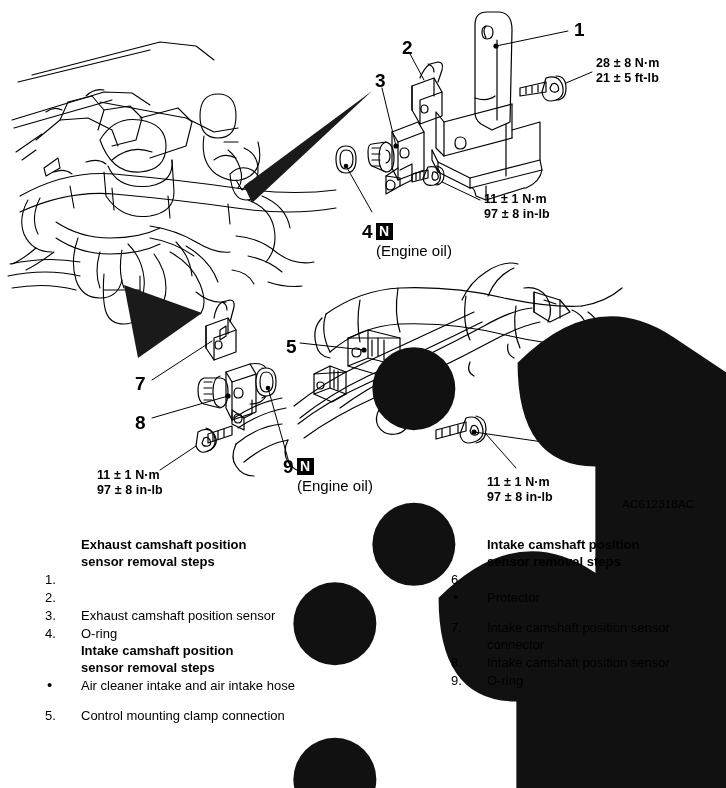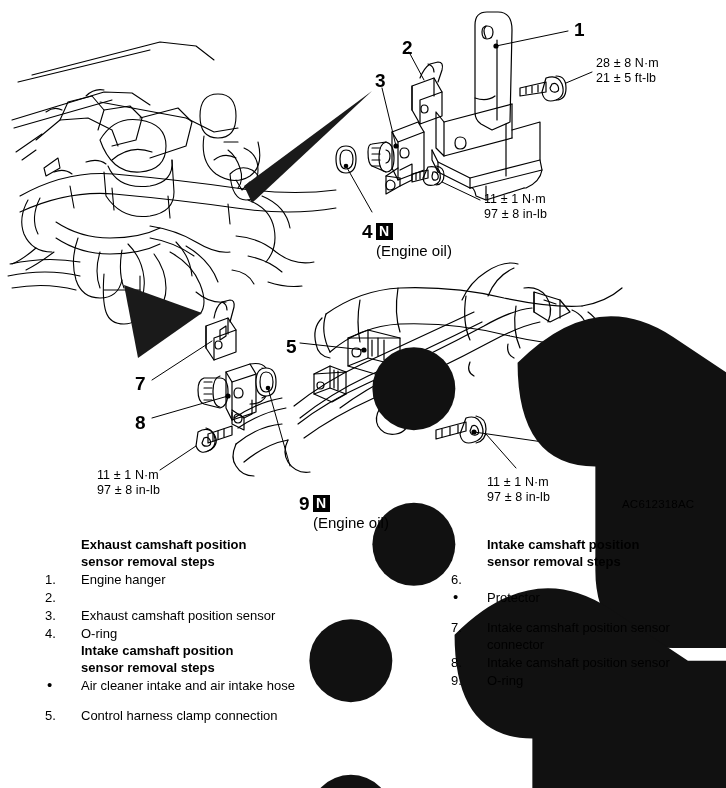--- a/index.html
+++ b/index.html
@@ -30,21 +30,21 @@
   }
   #figure svg {
     position: absolute;
     left: 0; top: 0;
     width: 726px;
     height: 515px;
   }
   .torque {
     position: absolute;
     font-size: 12.5px;
-    font-weight: normal;
+    font-weight: bold;
     line-height: 15px;
     white-space: nowrap;
     letter-spacing: 0.1px;
   }
   .callout-num {
     position: absolute;
     font-size: 19px;
     font-weight: bold;
     line-height: 19px;
   }
@@ -481,21 +481,21 @@
       <span class="idx">4</span><span class="nbox">N</span><span class="oilcan"><svg width="28" height="17" viewBox="0 0 28 17">
             <g fill="#111">
               <circle cx="2" cy="5" r="1.6"></circle>
               <circle cx="2" cy="11" r="1.6"></circle>
               <path d="M6 4 q3 -3 6 -1 l3 2 l6 0 l0 -2 l3 0 l0 2 l2 0 q1 0 1 2 l0 6 q0 2 -1 2 l-14 0 q-3 0 -3 -3 l0 -4 q-3 0 -3 -4 Z"></path>
               <path d="M21 4 l4 -3" stroke="#111" stroke-width="1.4" fill="none"></path>
             </g>
           </svg></span>
       <span class="sub">(Engine oil)</span>
     </div>
-    <div class="oilmark" style="left:283px;top:494px;margin-left:16px;">
+    <div class="oilmark" style="left:283px;top:457px;">
       <span class="idx">9</span><span class="nbox">N</span><span class="oilcan"><svg width="28" height="17" viewBox="0 0 28 17">
             <g fill="#111">
               <circle cx="2" cy="5" r="1.6"></circle>
               <circle cx="2" cy="11" r="1.6"></circle>
               <path d="M6 4 q3 -3 6 -1 l3 2 l6 0 l0 -2 l3 0 l0 2 l2 0 q1 0 1 2 l0 6 q0 2 -1 2 l-14 0 q-3 0 -3 -3 l0 -4 q-3 0 -3 -4 Z"></path>
               <path d="M21 4 l4 -3" stroke="#111" stroke-width="1.4" fill="none"></path>
             </g>
           </svg></span>
       <span class="sub">(Engine oil)</span>
     </div>
@@ -504,21 +504,20 @@
   </div>
 
   <div id="legend">
     <div class="legend-col" id="legend-col-left">
         <div class="lg-heading">
           <div>Exhaust camshaft position</div>
           <div>sensor removal steps</div>
         </div>
         <div class="lg-item">
           <div class="lg-marker">1.</div>
-          <div class="lg-text">Engine hanger</div>
         </div>
         <div class="lg-item">
           <div class="lg-marker">2.</div>
         </div>
         <div class="lg-item">
           <div class="lg-marker">3.</div>
           <div class="lg-text">Exhaust camshaft position sensor</div>
         </div>
         <div class="lg-item">
           <div class="lg-marker">4.</div>
@@ -528,21 +527,21 @@
           <div>Intake camshaft position</div>
           <div>sensor removal steps</div>
         </div>
         <div class="lg-item">
           <div class="lg-marker bullet">•</div>
           <div class="lg-text">Air cleaner intake and air intake hose</div>
         </div>
         <div class="lg-gap"></div>
         <div class="lg-item">
           <div class="lg-marker">5.</div>
-          <div class="lg-text">Control harness clamp connection</div>
+          <div class="lg-text">Control mounting clamp connection</div>
         </div>
       </div>
     <div class="legend-col" id="legend-col-right">
         <div class="lg-heading">
           <div>Intake camshaft position</div>
           <div>sensor removal steps</div>
         </div>
         <div class="lg-item">
           <div class="lg-marker">6.</div>
         </div>

